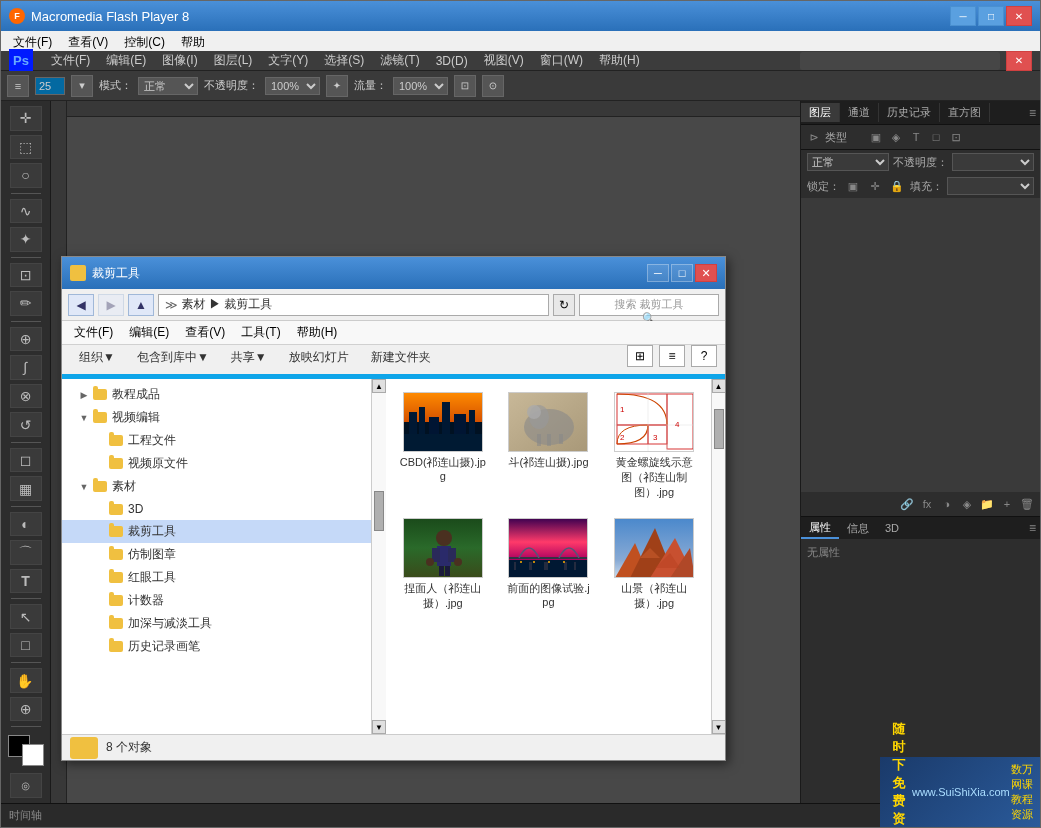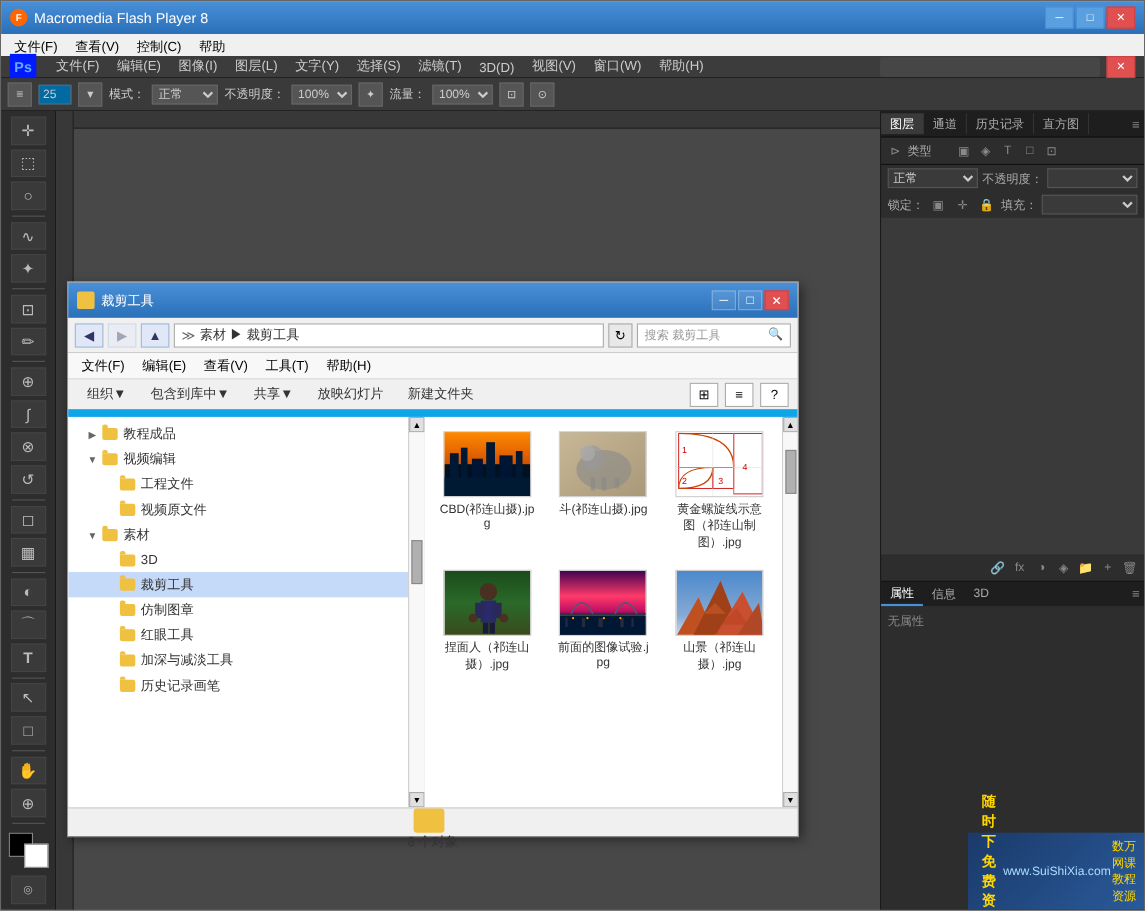--- a/index.html
+++ b/index.html
@@ -182,30 +182,30 @@
       background: #f0f0f0;
       display: flex;
       align-items: center;
       padding: 2px 6px;
       gap: 4px;
       border-bottom: 1px solid #ccc;
     }
     .nav-btn { width: 26px; height: 22px; background: #e0e8f8; border: 1px solid #a0b8d8; display: flex; align-items: center; justify-content: center; cursor: pointer; color: #336; font-size: 12px; }
     .address-path { flex: 1; height: 22px; background: white; border: 1px solid #aaa; padding: 2px 6px; font-size: 12px; color: #333; display: flex; align-items: center; }
     .address-refresh { width: 22px; height: 22px; background: #e8e8e8; border: 1px solid #aaa; display: flex; align-items: center; justify-content: center; cursor: pointer; }
-    .search-box { width: 140px; height: 22px; background: white; border: 1px solid #aaa; padding: 2px 6px; font-size: 11px; color: #999; display: flex; align-items: flex-start; justify-content: space-between; }
+    .search-box { width: 140px; height: 22px; background: white; border: 1px solid #aaa; padding: 2px 6px; font-size: 11px; color: #999; display: flex; align-items: center; justify-content: space-between; flex-direction: column; }
 
     .dialog-toolbar {
       height: 34px;
       background: #f0f0f0;
       display: flex;
-      align-items: center;
+      align-items: flex-start;
       padding: 0 8px;
       gap: 4px;
-      border-bottom: 7px solid #0ea5e9;
+      border-bottom: 5px solid #0ea5e9;
     }
     .dialog-tool-btn { padding: 3px 8px; background: transparent; border: 1px solid transparent; font-size: 12px; color: #333; cursor: pointer; display: flex; align-items: center; gap: 2px; }
     .view-btn { width: 26px; height: 22px; background: white; border: 1px solid #aaa; display: flex; align-items: center; justify-content: center; cursor: pointer; }
 
     .dialog-body {
       flex: 1;
       display: flex;
       overflow: hidden;
     }
 
@@ -281,21 +281,20 @@
 
     .dialog-statusbar {
       height: 26px;
       background: #f0f0f0;
       border-top: 1px solid #ccc;
       display: flex;
       align-items: center;
       padding: 0 8px;
       font-size: 12px;
       color: #333;
-      flex-direction: column;
     }
 
     
     .watermark {
       position: absolute;
       bottom: 0; right: 0;
       width: 160px;
       height: 70px;
       background: linear-gradient(135deg, #1a3a6a, #2a5a9a);
       color: white;
@@ -498,20 +497,24 @@
             <span class="props-tab active">属性</span>
             <span class="props-tab">信息</span>
             <span class="props-tab">3D</span>
             <span class="panel-expand">≡</span>
           </div>
           <div class="props-content">无属性</div>
         </div>
       </div>
     </div>
 
+    <div class="ps-timeline">
+      <span>时间轴</span>
+      <span style="margin-left:auto; cursor:pointer;">▲</span>
+    </div>
   </div>
 
   <div class="file-dialog">
 
     <div class="dialog-titlebar">
       <div style="display:flex; align-items:center; gap:6px;">
         <div style="width:16px; height:16px; background:#f0c040; border-radius:2px;"></div>
         <span class="dialog-title-text">裁剪工具</span>
       </div>
       <div class="dialog-controls">
@@ -617,20 +620,27 @@
               <div class="folder-icon-sm"></div>
             </span>
           <span>仿制图章</span>
         </div>
         <div class="tree-item tree-indent2">
           <span class="tree-expand" style="width:12px;"></span>
           <span class="tree-icon">
               <div class="folder-icon-sm"></div>
             </span>
           <span>红眼工具</span>
+        </div>
+        <div class="tree-item tree-indent2">
+          <span class="tree-expand" style="width:12px;"></span>
+          <span class="tree-icon">
+              <div class="folder-icon-sm"></div>
+            </span>
+          <span>计数器</span>
         </div>
         <div class="tree-item tree-indent2">
           <span class="tree-expand" style="width:12px;"></span>
           <span class="tree-icon">
               <div class="folder-icon-sm"></div>
             </span>
           <span>加深与减淡工具</span>
         </div>
         <div class="tree-item tree-indent2">
           <span class="tree-expand" style="width:12px;"></span>

